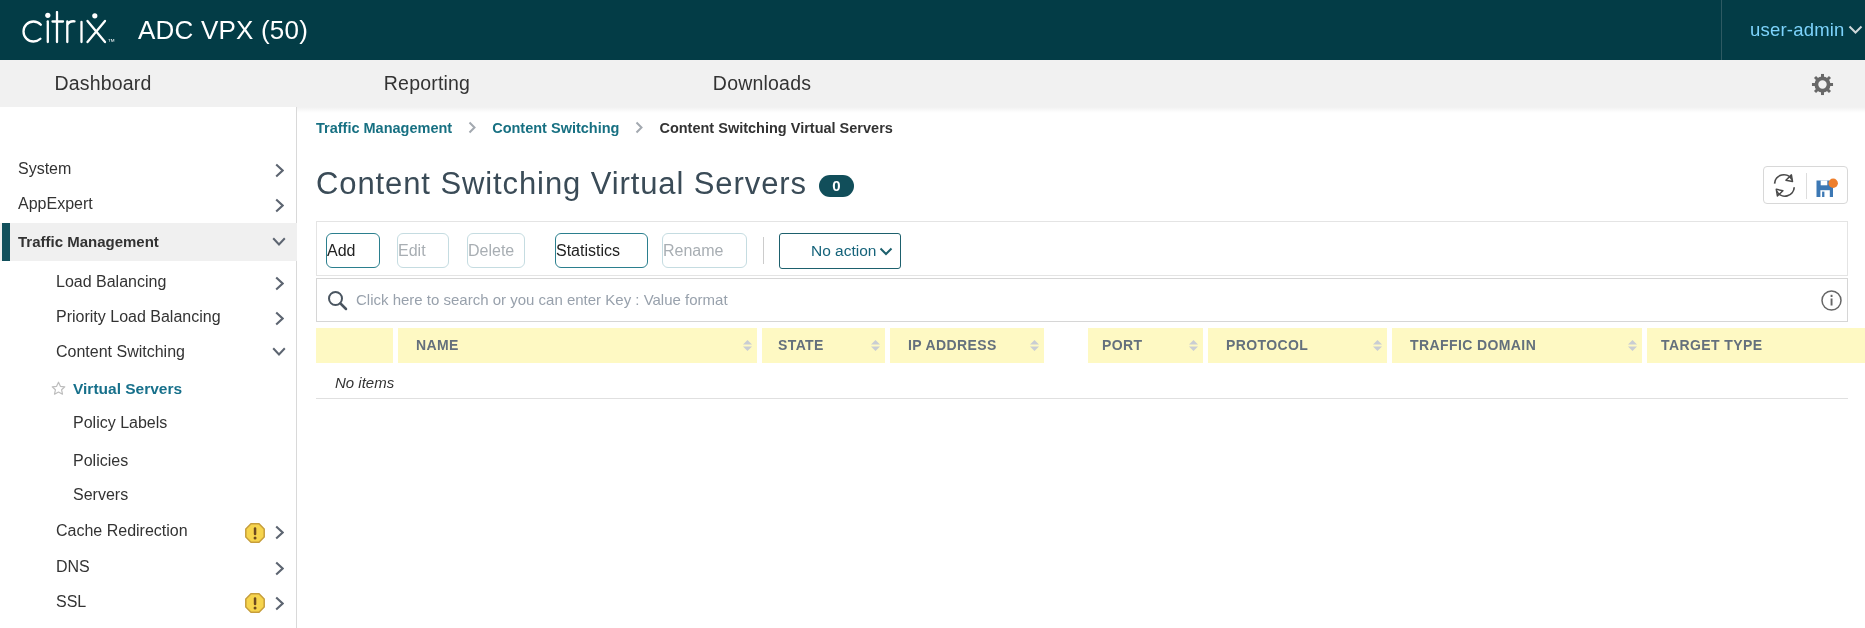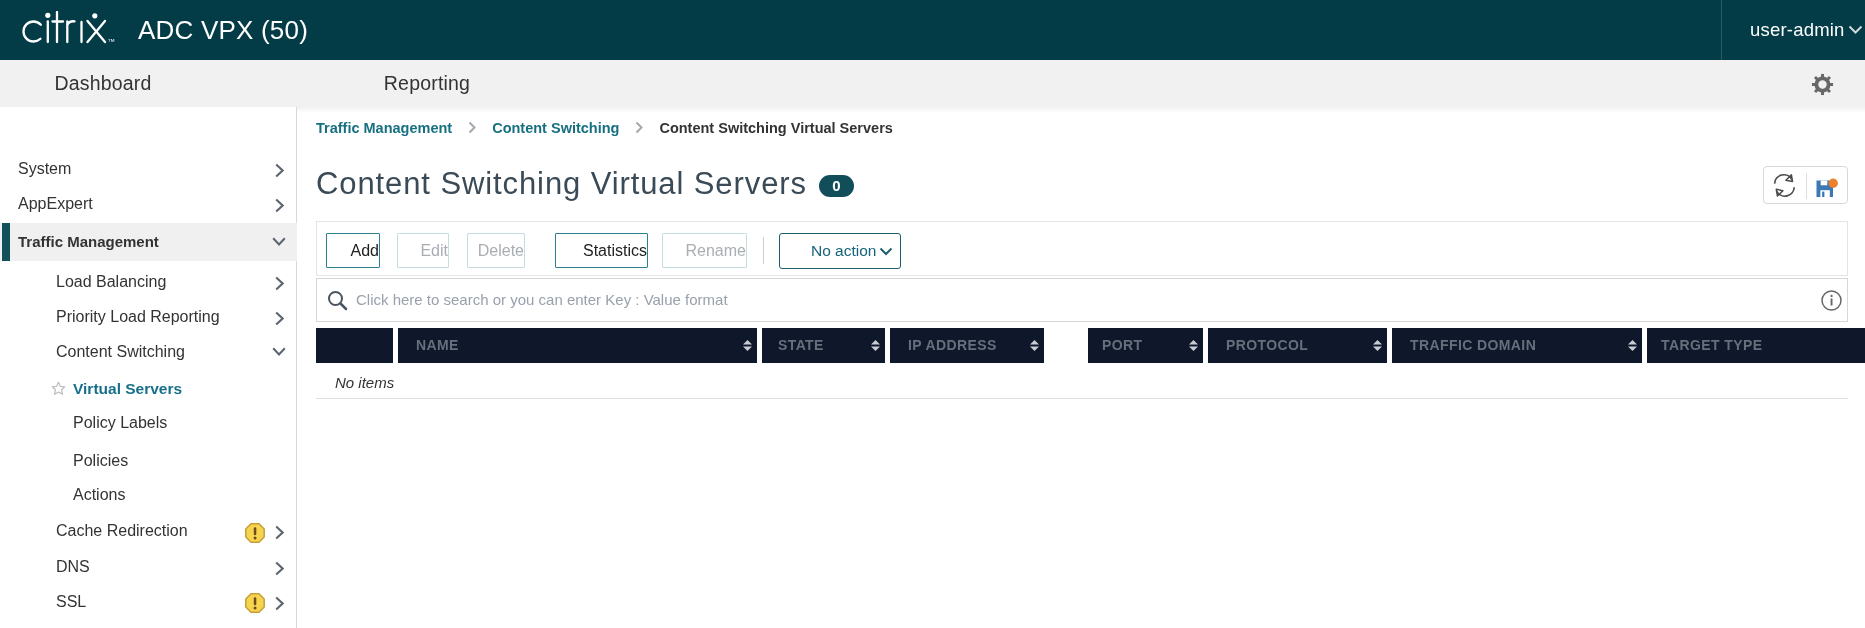--- a/index.html
+++ b/index.html
@@ -2,21 +2,21 @@
 <html><head>
 <meta charset="utf-8">
 <style>
 * { margin:0; padding:0; box-sizing:border-box; }
 html,body { width:1865px; height:628px; background:#fff; font-family:"Liberation Sans", sans-serif; overflow:hidden; }
 .abs { position:absolute; }
 
 .top { position:absolute; left:0; top:0; width:1865px; height:60px; background:#033c46; }
 .brand { position:absolute; left:138px; top:0; height:78px; line-height:60px; color:#fff; font-size:26px; letter-spacing:0.2px; }
 .userdiv { position:absolute; left:1721px; top:0; width:1px; height:60px; background:#2e5a63; }
-.username { position:absolute; left:1750px; top:0; height:48px; line-height:60px; color:#ffffff; font-size:18.5px; letter-spacing:0.2px; }
+.username { position:absolute; left:1750px; top:0; height:48px; line-height:60px; color:#7dd3fc; font-size:18.5px; letter-spacing:0.2px; }
 
 .nav { position:absolute; left:0; top:60px; width:1865px; height:47px; background:#f1f1f1; }
 .tab { position:absolute; top:0; height:44px; line-height:47px; font-size:19.5px; letter-spacing:0.2px; color:#333; text-align:center; }
 .tab.active { background:#fff; }
 
 .side { position:absolute; left:0; top:107px; width:297px; height:521px; background:#fff; border-right:1px solid #d9d9d9; }
 .srch { position:absolute; left:0; top:0; width:297px; height:43px; border-bottom:1px solid #dcdcdc; }
 .srch-text { position:absolute; left:38px; top:0; height:43px; line-height:43px; color:#9aa2ac; font-size:16px; }
 .mi { position:absolute; left:0; width:297px; height:36px; line-height:36px; font-size:16px; color:#333; }
 .mi .chev { position:absolute; right:13px; top:11px; line-height:0; }
@@ -27,28 +27,28 @@
 .tm-bar { position:absolute; left:2px; top:116px; width:8px; height:38px; background:#12505c; }
 
 .crumbs { position:absolute; left:316px; top:120px; height:18px; font-size:14.5px; font-weight:bold; color:#333; }
 .crumbs .lnk { color:#177082; }
 .crumb-sep { display:inline-block; margin:0 16px; position:relative; top:1px; }
 h1 { position:absolute; left:316px; top:166px; font-size:31px; font-weight:normal; color:#3a4b57; letter-spacing:0.9px; }
 .badge { position:absolute; left:819px; top:175px; width:35px; height:22px; border-radius:11px; background:#114e5a; color:#fff; font-size:15px; font-weight:bold; text-align:center; line-height:22px; }
 .iconbox { position:absolute; left:1763px; top:166px; width:85px; height:38px; border:1px solid #d8d8d8; border-radius:4px; background:#fff; }
 .iconbox .div { position:absolute; left:42px; top:6px; width:1px; height:26px; background:#ddd; }
 .toolbar { position:absolute; left:316px; top:221px; width:1532px; height:55px; border:1px solid #e4e4e4; background:#fff; }
-.btn { position:absolute; top:11px; height:35px; border:1px solid #2b7f8e; border-radius:1px; background:#fff; font-size:16px; color:#222; text-align:right; line-height:33px; font-family:"Liberation Sans", sans-serif; }
+.btn { position:absolute; top:11px; height:35px; border:1px solid #2b7f8e; border-radius:6px; background:#fff; font-size:16px; color:#222; text-align:left; line-height:33px; font-family:"Liberation Sans", sans-serif; }
 .btn.dis { border-color:#c5dce1; color:#a8aeb3; }
 .btn-sep { position:absolute; left:446px; top:15px; width:1px; height:27px; background:#ccc; }
 .noaction { position:absolute; left:462px; top:11px; width:122px; height:36px; border:1px solid #1d606d; border-radius:3px; color:#15637a; font-size:15.5px; }
 .searchbar { position:absolute; left:316px; top:278px; width:1532px; height:44px; border:1px solid #d6d6d6; background:#fff; }
 .searchbar .ph { position:absolute; left:39px; top:0; height:42px; line-height:42px; color:#98a1ac; font-size:15px; }
 .thead { position:absolute; left:316px; top:328px; height:35px; }
-.th { position:absolute; top:0; height:35px; background:#0f172a; }
+.th { position:absolute; top:0; height:35px; background:#fef9c3; }
 .th .t { position:absolute; top:0; height:35px; line-height:35px; font-size:14px; font-weight:bold; color:#64707c; letter-spacing:0.4px; }
 .sort { position:absolute; right:5px; top:12px; width:9px; height:11px; }
 .noitems { position:absolute; left:335px; top:364.5px; width:200px; height:35px; line-height:35px; font-style:italic; font-size:15px; color:#333; }
 .rowline { position:absolute; left:316px; top:398px; width:1532px; height:1px; background:#e0e0e0; }
 </style>
 </head>
 <body>
 
 <div class="top">
   <svg class="abs" style="left:22px;top:11px" width="100" height="40" viewBox="0 0 100 40">
@@ -70,20 +70,21 @@
   <div class="userdiv"></div>
   <div class="username">user-admin</div>
   <svg class="abs" style="left:1848px;top:25px" width="15" height="10" viewBox="0 0 15 10">
       <path d="M1.5 1.5 L7.5 7.5 L13.5 1.5" stroke="#cfd8da" stroke-width="2" fill="none"></path>
     </svg>
 </div>
 
 <div class="nav">
   <div class="tab" style="left:28px;width:150px">Dashboard</div>
   <div class="tab" style="left:356px;width:142px">Reporting</div>
+  <div class="tab" style="left:686px;width:152px">Downloads</div>
   <svg class="abs" style="left:1811px;top:13px" width="23" height="23" viewBox="0 0 24 24">
     <g stroke="#686868" fill="none">
       <circle cx="12" cy="12" r="6.4" stroke-width="4"></circle>
       <g stroke-width="3.1">
         <line x1="12" y1="1" x2="12" y2="4.6"></line>
         <line x1="12" y1="19.4" x2="12" y2="23"></line>
         <line x1="1" y1="12" x2="4.6" y2="12"></line>
         <line x1="19.4" y1="12" x2="23" y2="12"></line>
         <line x1="4.2" y1="4.2" x2="6.8" y2="6.8"></line>
         <line x1="17.2" y1="17.2" x2="19.8" y2="19.8"></line>
@@ -126,21 +127,21 @@
     </div>
     <div class="mi" style="top:264px;">
       <span class="mi-label" style="left:56px;">Load Balancing</span>
       <span class="chev" style="top:12px;">
         <svg width="9" height="15" viewBox="0 0 9 15">
           <path d="M1.2 1.5 L7.6 7.5 L1.2 13.5" stroke="#5d6571" stroke-width="2.1" fill="none"></path>
         </svg>
       </span>
     </div>
     <div class="mi" style="top:298.5px;">
-      <span class="mi-label" style="left:56px;">Priority Load Reporting</span>
+      <span class="mi-label" style="left:56px;">Priority Load Balancing</span>
       <span class="chev" style="top:12px;">
         <svg width="9" height="15" viewBox="0 0 9 15">
           <path d="M1.2 1.5 L7.6 7.5 L1.2 13.5" stroke="#5d6571" stroke-width="2.1" fill="none"></path>
         </svg>
       </span>
     </div>
     <div class="mi" style="top:333.5px;">
       <span class="mi-label" style="left:56px;">Content Switching</span>
       <span class="chev" style="top:13px;right:11px;">
         <svg width="14" height="9" viewBox="0 0 14 9">
@@ -156,21 +157,21 @@
         </svg>
       </span>
     </div>
     <div class="mi" style="top:405.3px;">
       <span class="mi-label" style="left:73px;">Policy Labels</span>
     </div>
     <div class="mi" style="top:443px;">
       <span class="mi-label" style="left:73px;">Policies</span>
     </div>
     <div class="mi" style="top:477px;">
-      <span class="mi-label" style="left:73px;">Actions</span>
+      <span class="mi-label" style="left:73px;">Servers</span>
     </div>
     <div class="mi" style="top:513.4px;">
       <span class="mi-label" style="left:56px;">Cache Redirection</span>
       <span class="abs" style="left:245px;top:9.5px">
         <svg width="20" height="20" viewBox="0 0 20 20">
           <polygon points="6,0.8 14,0.8 19.2,6 19.2,14 14,19.2 6,19.2 0.8,14 0.8,6" fill="#f6d44d" stroke="#c79e3b" stroke-width="1.5"></polygon>
           <rect x="8.8" y="4.3" width="2.5" height="8" rx="1.2" fill="#6e4a1f"></rect>
           <circle cx="10.05" cy="14.9" r="1.5" fill="#6e4a1f"></circle>
         </svg>
       </span>

